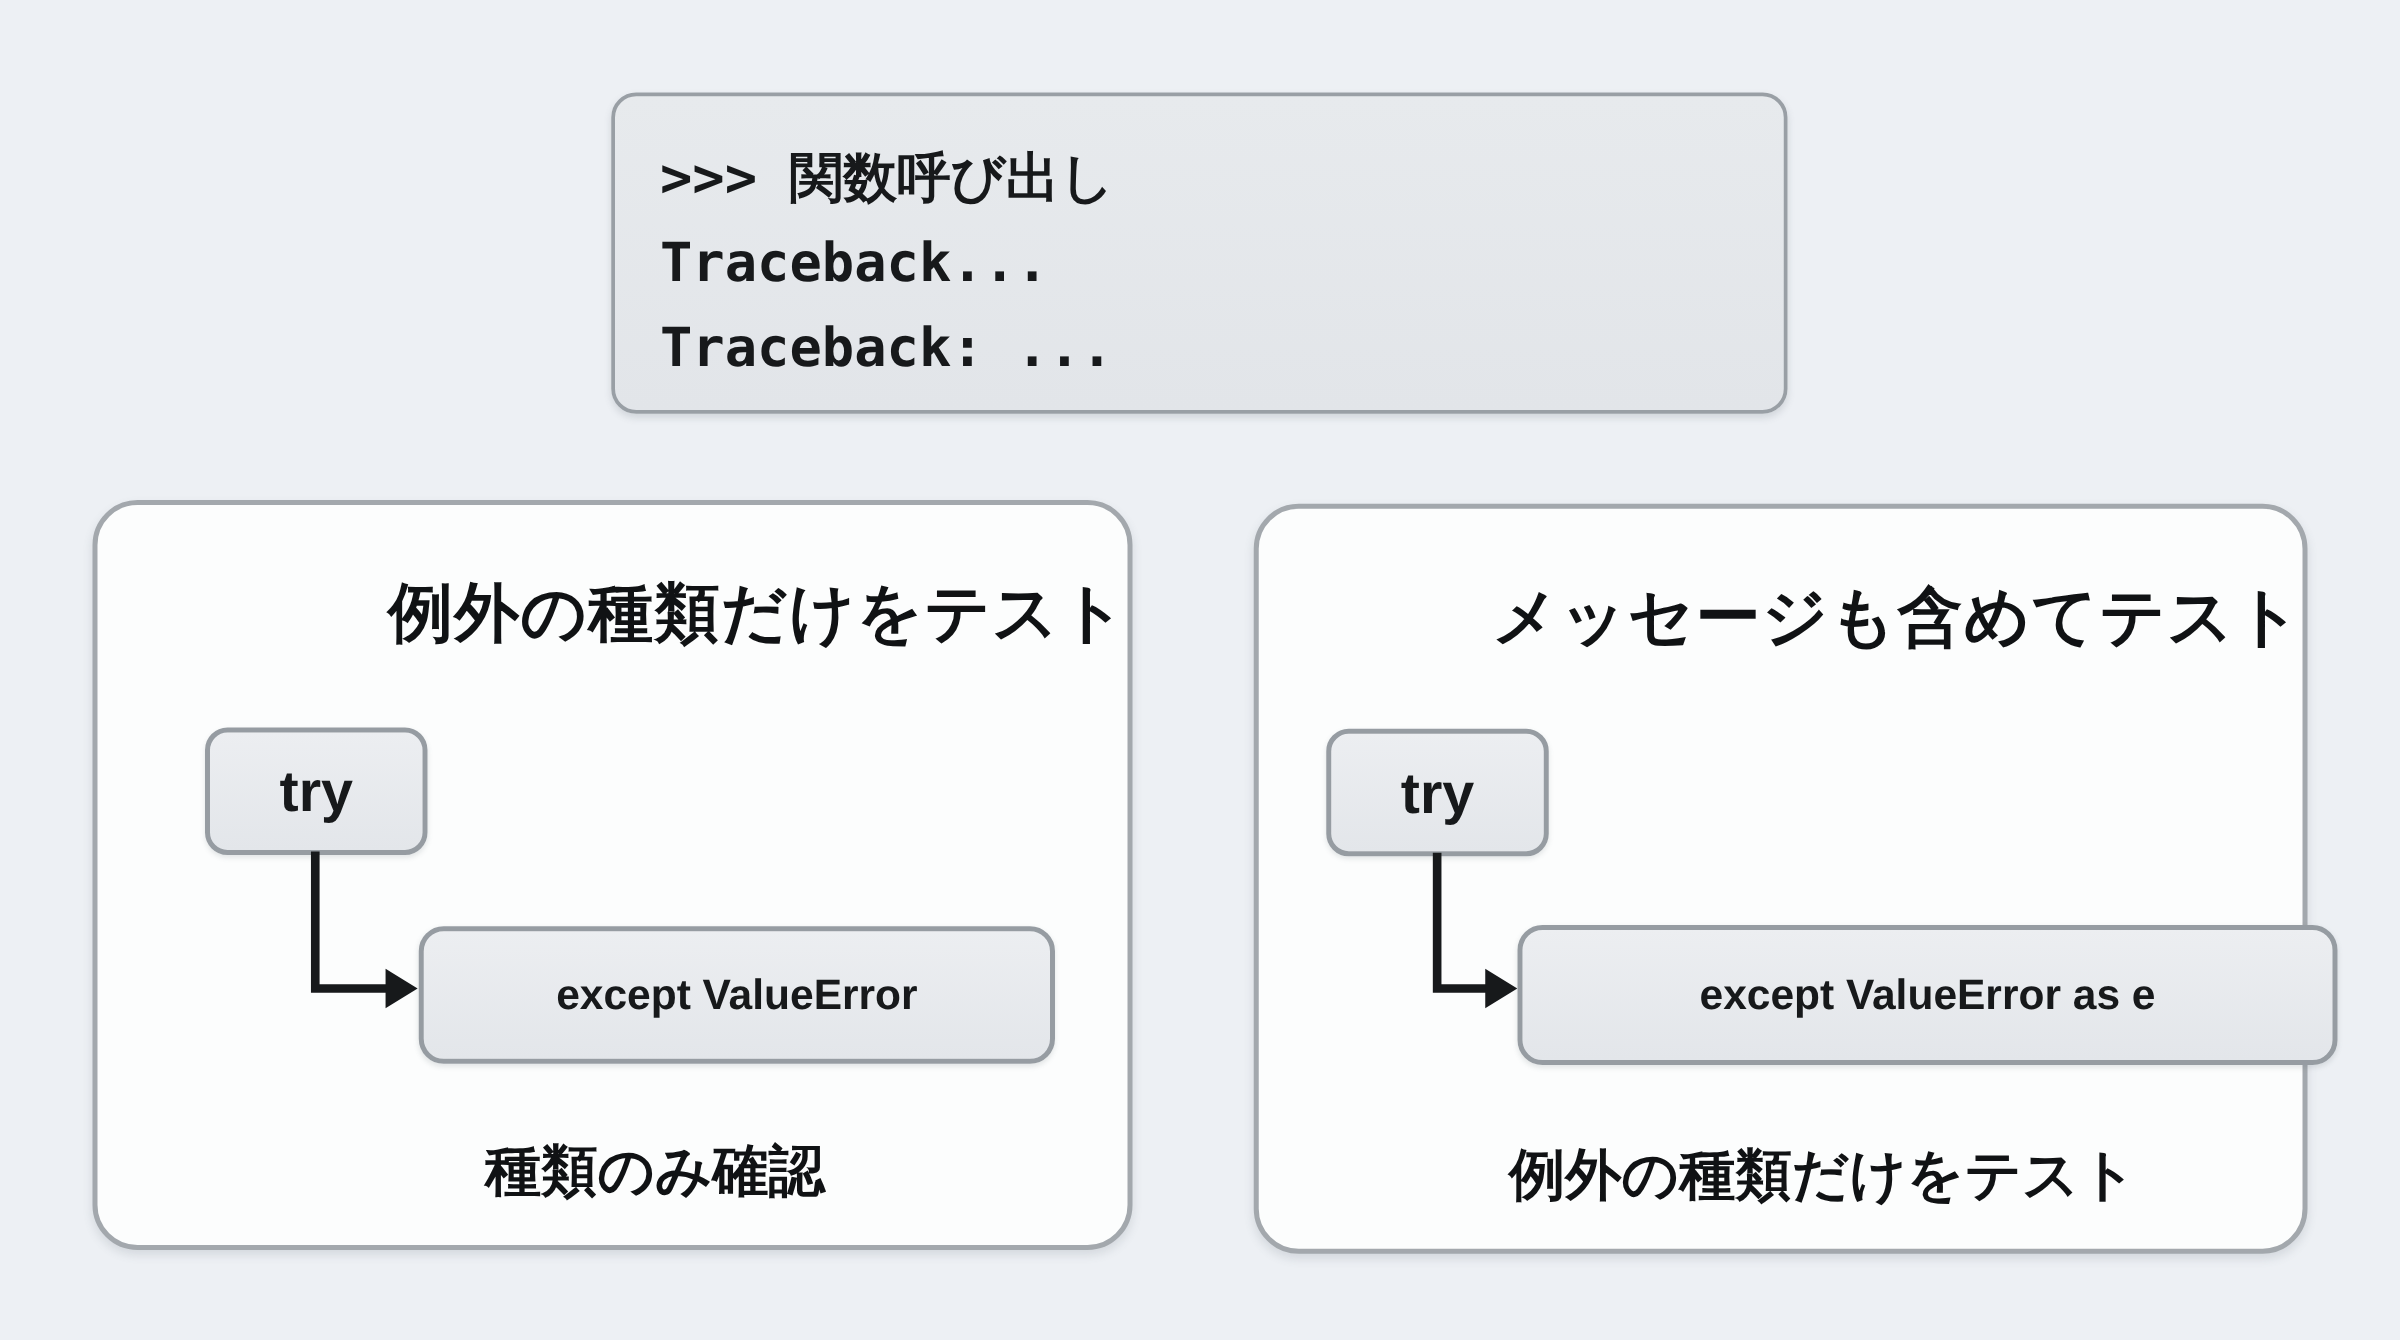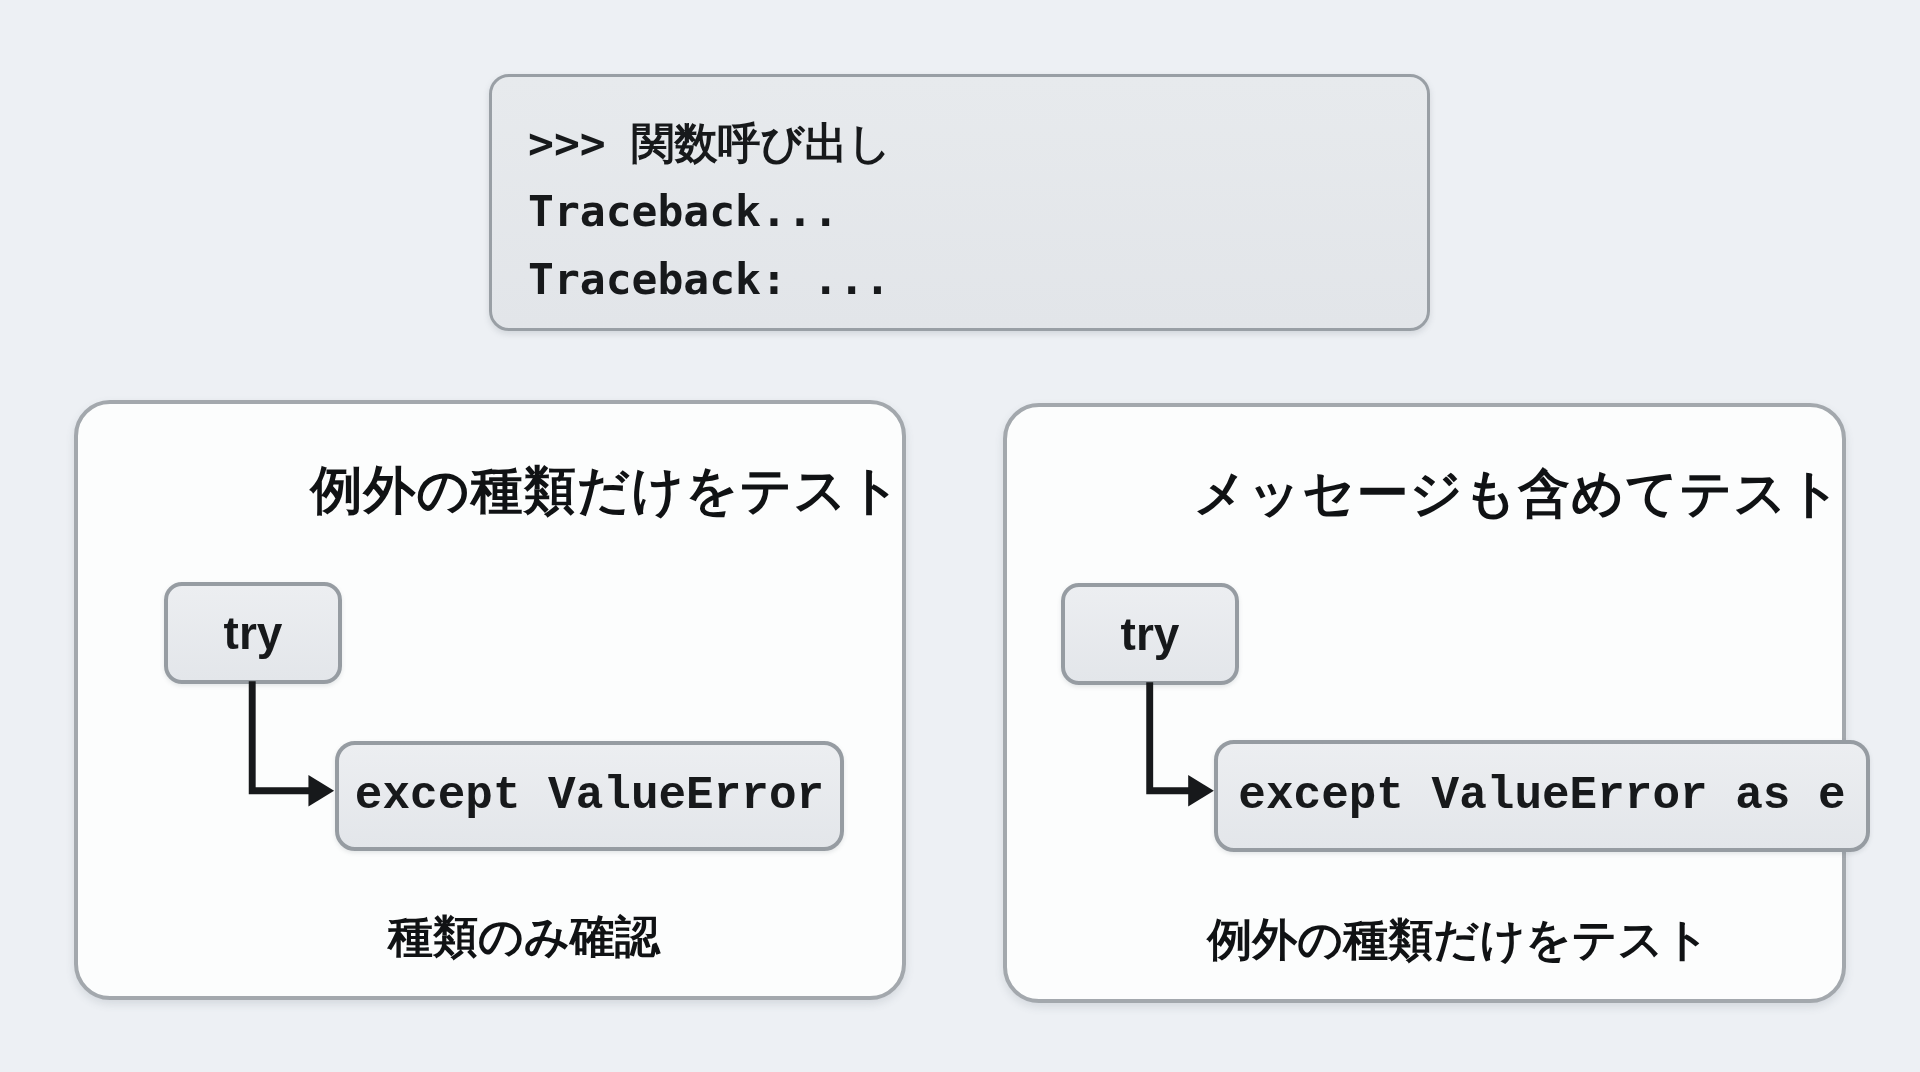--- a/index.html
+++ b/index.html
@@ -73,22 +73,21 @@
     font-weight: bold;
     color: #17191b;
     box-shadow: 0 2px 4px rgba(90, 100, 110, 0.15);
   }
   .try-node {
     border-radius: 18px;
     font-size: 46px;
   }
   .except-node {
     border-radius: 20px;
-    font-size: 46px;
-    font-family: Liberation Mono, monospace;
+    font-size: 34px;
   }
 
   .panel-left  .try-node    { left: 86px;  top: 178px; width: 178px; height: 102px; }
   .panel-left  .except-node { left: 257px; top: 337px; width: 509px; height: 110px; }
   .panel-right .try-node    { left: 54px;  top: 176px; width: 178px; height: 102px; }
   .panel-right .except-node { left: 207px; top: 333px; width: 656px; height: 112px; }
 
   .arrow-svg {
     position: absolute;
     left: 0;

